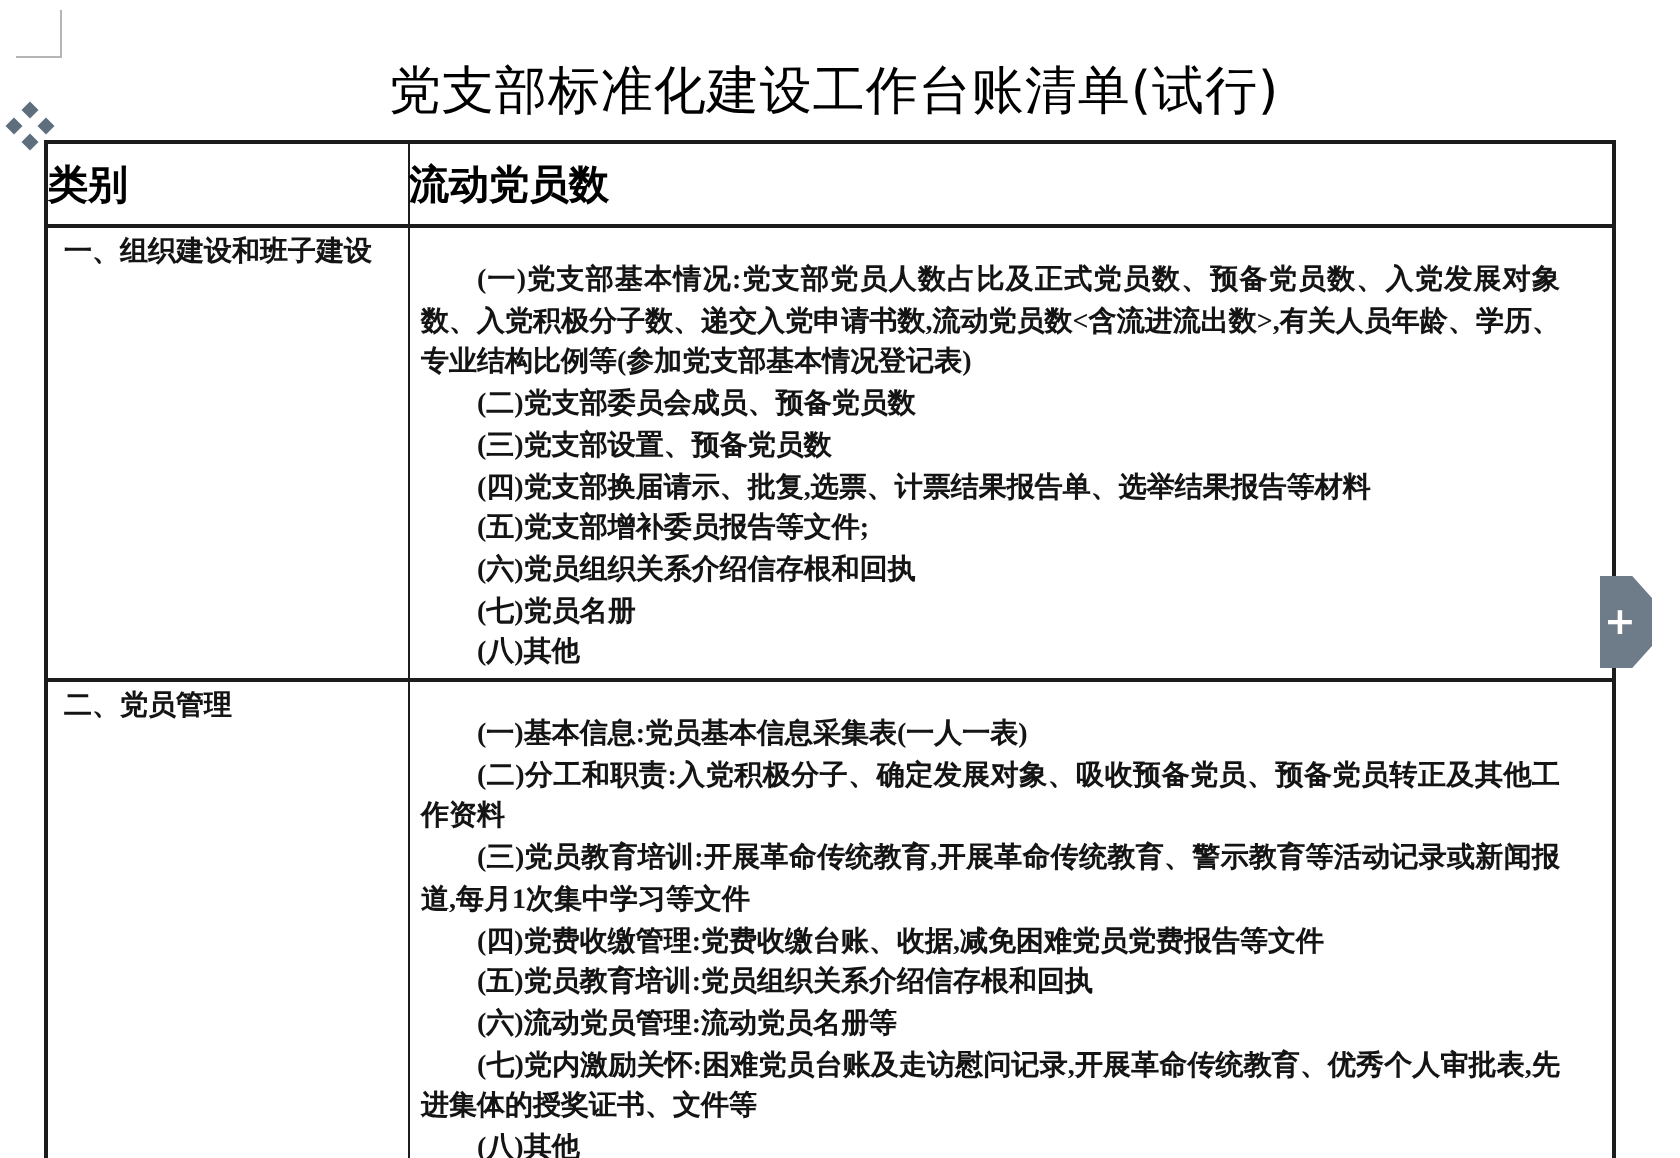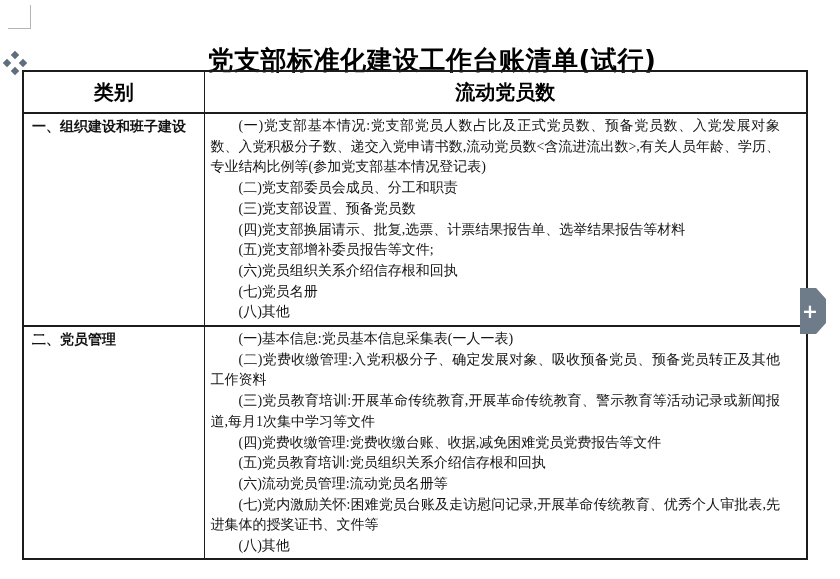--- a/index.html
+++ b/index.html
@@ -20,45 +20,45 @@
   .move-handle i{
     position:absolute; width:6px; height:6px; background:var(--handle);
     transform:rotate(45deg); display:block;
   }
   .move-handle i:nth-child(1){left:8px; top:0;}
   .move-handle i:nth-child(2){left:0;  top:8px;}
   .move-handle i:nth-child(3){left:16px;top:8px;}
   .move-handle i:nth-child(4){left:8px; top:16px;}
 
   .title{
-    position:absolute; left:22px; top:26px; width:786px; margin:17px;
-    text-align:center; font-size:26px; font-weight:bold; color:#000;
+    position:absolute; left:22px; top:26px; width:786px; margin:2px;
+    text-align:center; font-size:26px; font-weight:normal; color:#000;
     font-family:"DejaVu Sans", sans-serif; letter-spacing:0.5px; white-space:nowrap;
   }
 
   table.ledger{
     position:absolute; left:22px; top:70px; width:786px;
     border-collapse:collapse; table-layout:fixed;
     border:2px solid var(--border);
     font-family:"Liberation Serif","DejaVu Serif", serif;
   }
   table.ledger col.c1{width:181px;}
   table.ledger th{
     height:40px; font-size:20px; font-weight:bold; color:#000;
     font-family:"DejaVu Sans", sans-serif;
-    border-bottom:2px solid var(--border); vertical-align:middle; text-align:center;
+    border-bottom:2px solid var(--border); vertical-align:middle; text-align:left;
     padding:0;
   }
   table.ledger th.col-cat{border-right:1px solid var(--border);}
   table.ledger td{vertical-align:top; font-size:14px; line-height:20.7px; color:var(--text);}
   table.ledger td.cat{
     border-right:1px solid var(--border); padding:3px 4px 0 8px; font-weight:bold;
   }
   table.ledger tbody tr.row-sep td{border-bottom:2px solid var(--border);}
-  table.ledger td.mat{padding:2px 26px 0 6px;}
+  table.ledger td.mat{padding:17px 26px 0 6px;font-weight:bold;}
   table.ledger td.mat p{margin:0; text-indent:2em; text-align:justify;}
   tr.r1 td{height:208px;}
   tr.r2 td{height:228px;}
 
   
   .side-plus{
     position:absolute; left:800px; top:288px; width:26px; height:46px;
     background:var(--plus); cursor:pointer;
     clip-path:polygon(0 0, 62% 0, 100% 24%, 100% 76%, 62% 100%, 0 100%);
     display:flex; align-items:center; justify-content:center;
@@ -93,34 +93,34 @@
       <tr>
         <th class="col-cat">类别</th>
         <th>流动党员数</th>
       </tr>
     </thead>
     <tbody>
       <tr class="r1 row-sep">
         <td class="cat">一、组织建设和班子建设</td>
         <td class="mat">
           <p>(一)党支部基本情况:党支部党员人数占比及正式党员数、预备党员数、入党发展对象数、入党积极分子数、递交入党申请书数,流动党员数&lt;含流进流出数&gt;,有关人员年龄、学历、专业结构比例等(参加党支部基本情况登记表)</p>
-          <p>(二)党支部委员会成员、分工和职责</p>
+          <p>(二)党支部委员会成员、预备党员数</p>
           <p>(三)党支部设置、预备党员数</p>
           <p>(四)党支部换届请示、批复,选票、计票结果报告单、选举结果报告等材料</p>
           <p>(五)党支部增补委员报告等文件;</p>
           <p>(六)党员组织关系介绍信存根和回执</p>
           <p>(七)党员名册</p>
           <p>(八)其他</p>
         </td>
       </tr>
       <tr class="r2">
         <td class="cat">二、党员管理</td>
         <td class="mat">
           <p>(一)基本信息:党员基本信息采集表(一人一表)</p>
-          <p>(二)党费收缴管理:入党积极分子、确定发展对象、吸收预备党员、预备党员转正及其他工作资料</p>
+          <p>(二)分工和职责:入党积极分子、确定发展对象、吸收预备党员、预备党员转正及其他工作资料</p>
           <p>(三)党员教育培训:开展革命传统教育,开展革命传统教育、警示教育等活动记录或新闻报道,每月1次集中学习等文件</p>
           <p>(四)党费收缴管理:党费收缴台账、收据,减免困难党员党费报告等文件</p>
           <p>(五)党员教育培训:党员组织关系介绍信存根和回执</p>
           <p>(六)流动党员管理:流动党员名册等</p>
           <p>(七)党内激励关怀:困难党员台账及走访慰问记录,开展革命传统教育、优秀个人审批表,先进集体的授奖证书、文件等</p>
           <p>(八)其他</p>
         </td>
       </tr>
     </tbody>
   </table>

